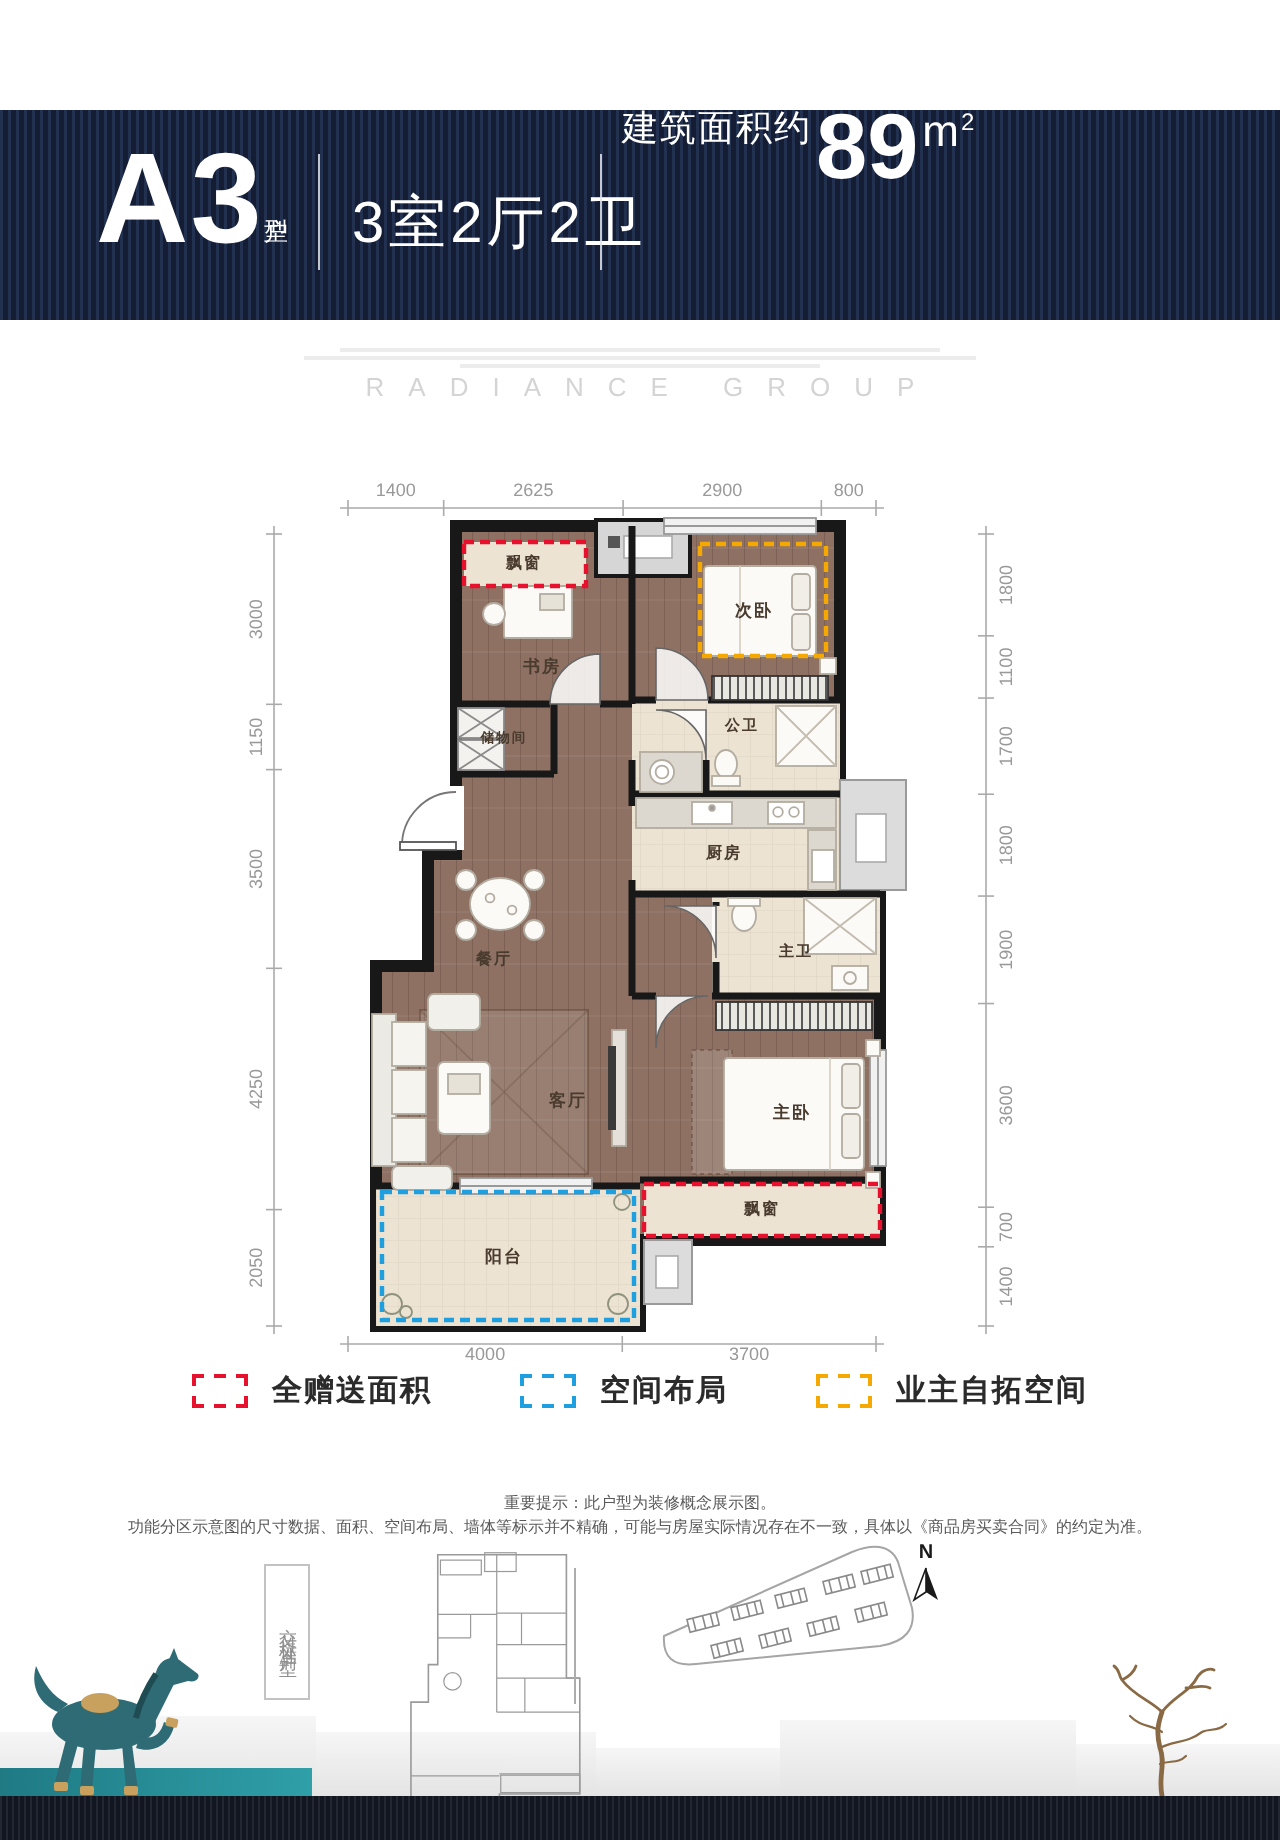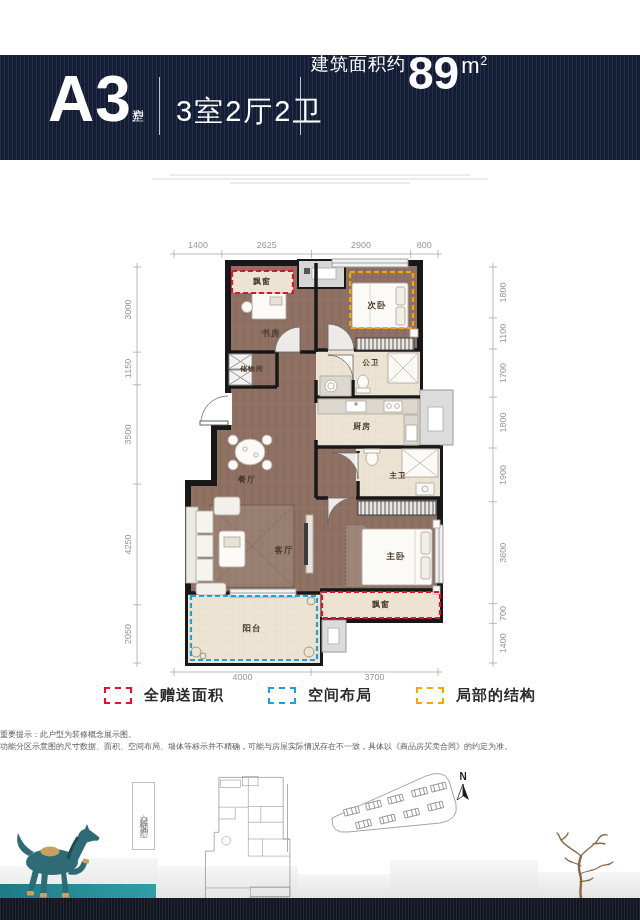--- a/index.html
+++ b/index.html
@@ -29,21 +29,21 @@
   .brand{position:absolute;left:0;top:186px;width:640px;text-align:center;
     font-size:13px;color:#d4d4d4;letter-spacing:12px;text-indent:12px;font-weight:400;}
 
   
   .legend{position:absolute;left:0;top:686px;width:640px;display:flex;justify-content:center;gap:44px;align-items:center;}
   .legend-item{display:flex;align-items:center;gap:12px;}
   .legend-swatch{width:24px;height:13px;border:2.5px dashed #999;background:#fff;}
   .legend-label{font-size:15px;font-weight:700;color:#2b2b2b;letter-spacing:1px;}
 
   
-  .disclaimer{position:absolute;left:0;top:729px;width:640px;color:#5a5a5a;
+  .disclaimer{position:absolute;left:0;top:746px;width:640px;text-align:center;color:#5a5a5a;
     font-size:8px;line-height:1.55;}
 
   
   .std-box{position:absolute;left:132px;top:782px;width:21px;height:66px;border:1px solid #c2c2c2;
     display:flex;align-items:center;justify-content:center;}
   .std-box span{writing-mode:vertical-rl;text-orientation:upright;font-size:9px;letter-spacing:3px;color:#8f8f8f;}
   .vdivider{position:absolute;left:287px;top:784px;width:1px;height:68px;background:#adadad;}
   .compass{position:absolute;left:452px;top:772px;width:22px;text-align:center;}
   .compass .n{font-size:10px;font-weight:bold;color:#1a1a1a;line-height:1;}
   .block{position:absolute;background:linear-gradient(180deg,#f6f6f6,#e4e4e4);}
@@ -70,20 +70,21 @@
       <span class="area-unit">m</span>
       <span class="area-sup">2</span>
     </div>
   </div>
 
   <div class="tinylines">
     <div class="tinyline" style="width:300px"></div>
     <div class="tinyline" style="width:336px"></div>
     <div class="tinyline" style="width:180px"></div>
   </div>
+  <div class="brand">RADIANCE GROUP</div>
 
   <svg id="plan-svg" class="abs" style="left:100px;top:235px;" width="420" height="445" viewBox="0 0 420 445">
     <defs>
       <pattern id="wood" width="8" height="26" patternUnits="userSpaceOnUse">
         <rect width="8" height="26" fill="#8e7163"></rect>
         <path d="M0,0 V26" stroke="rgba(40,20,8,0.25)" stroke-width="0.7"></path>
         <path d="M0,13 H8" stroke="rgba(255,255,255,0.07)" stroke-width="0.7"></path>
       </pattern>
       <pattern id="tile" width="11" height="11" patternUnits="userSpaceOnUse">
         <rect width="11" height="11" fill="#ece3d3"></rect>
@@ -312,21 +313,21 @@
     <div class="legend-item">
       <span class="legend-swatch" style="border-color: rgb(232, 17, 45);"></span>
       <span class="legend-label">全赠送面积</span>
     </div>
     <div class="legend-item">
       <span class="legend-swatch" style="border-color: rgb(30, 159, 224);"></span>
       <span class="legend-label">空间布局</span>
     </div>
     <div class="legend-item">
       <span class="legend-swatch" style="border-color: rgb(245, 168, 0);"></span>
-      <span class="legend-label">局部的结构</span>
+      <span class="legend-label">业主自拓空间</span>
     </div>
   </div>
 
   <div class="disclaimer">
     <div>重要提示：此户型为装修概念展示图。</div>
     <div>功能分区示意图的尺寸数据、面积、空间布局、墙体等标示并不精确，可能与房屋实际情况存在不一致，具体以《商品房买卖合同》的约定为准。</div>
   </div>
 
   <div class="block" style="left:0;top:866px;width:50px;height:32px;"></div>
   <div class="block" style="left:50px;top:858px;width:108px;height:40px;"></div>

